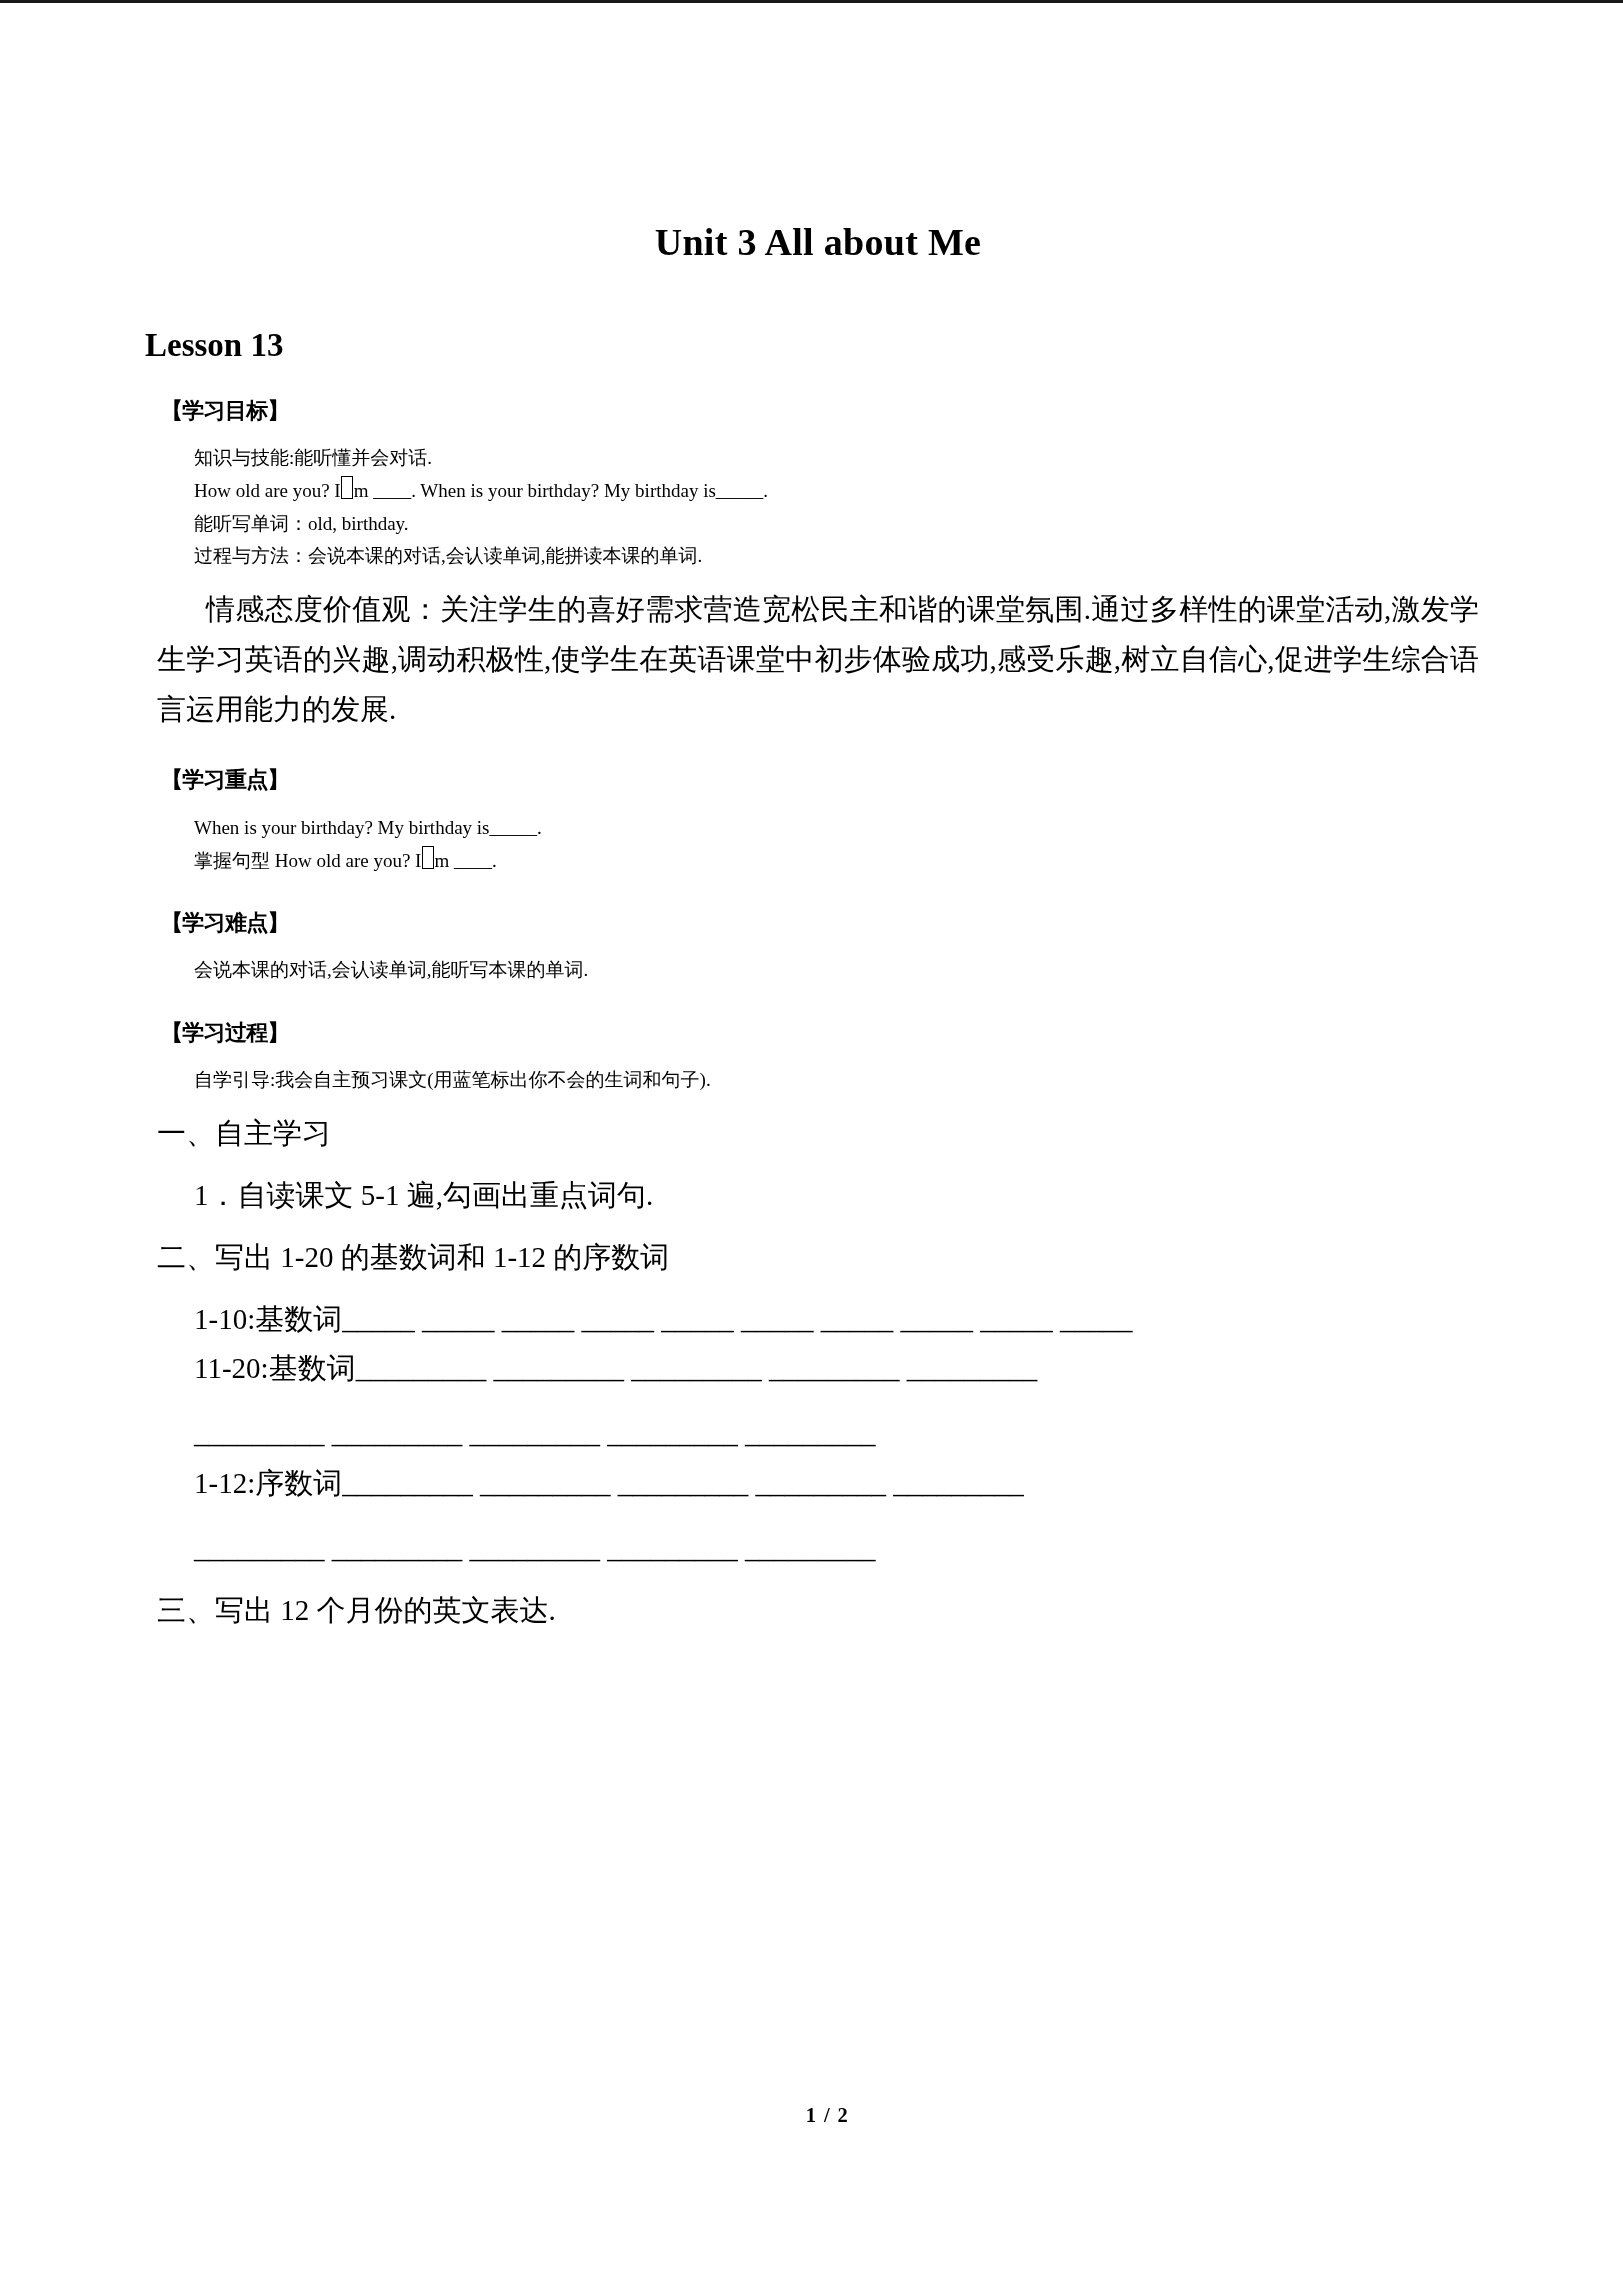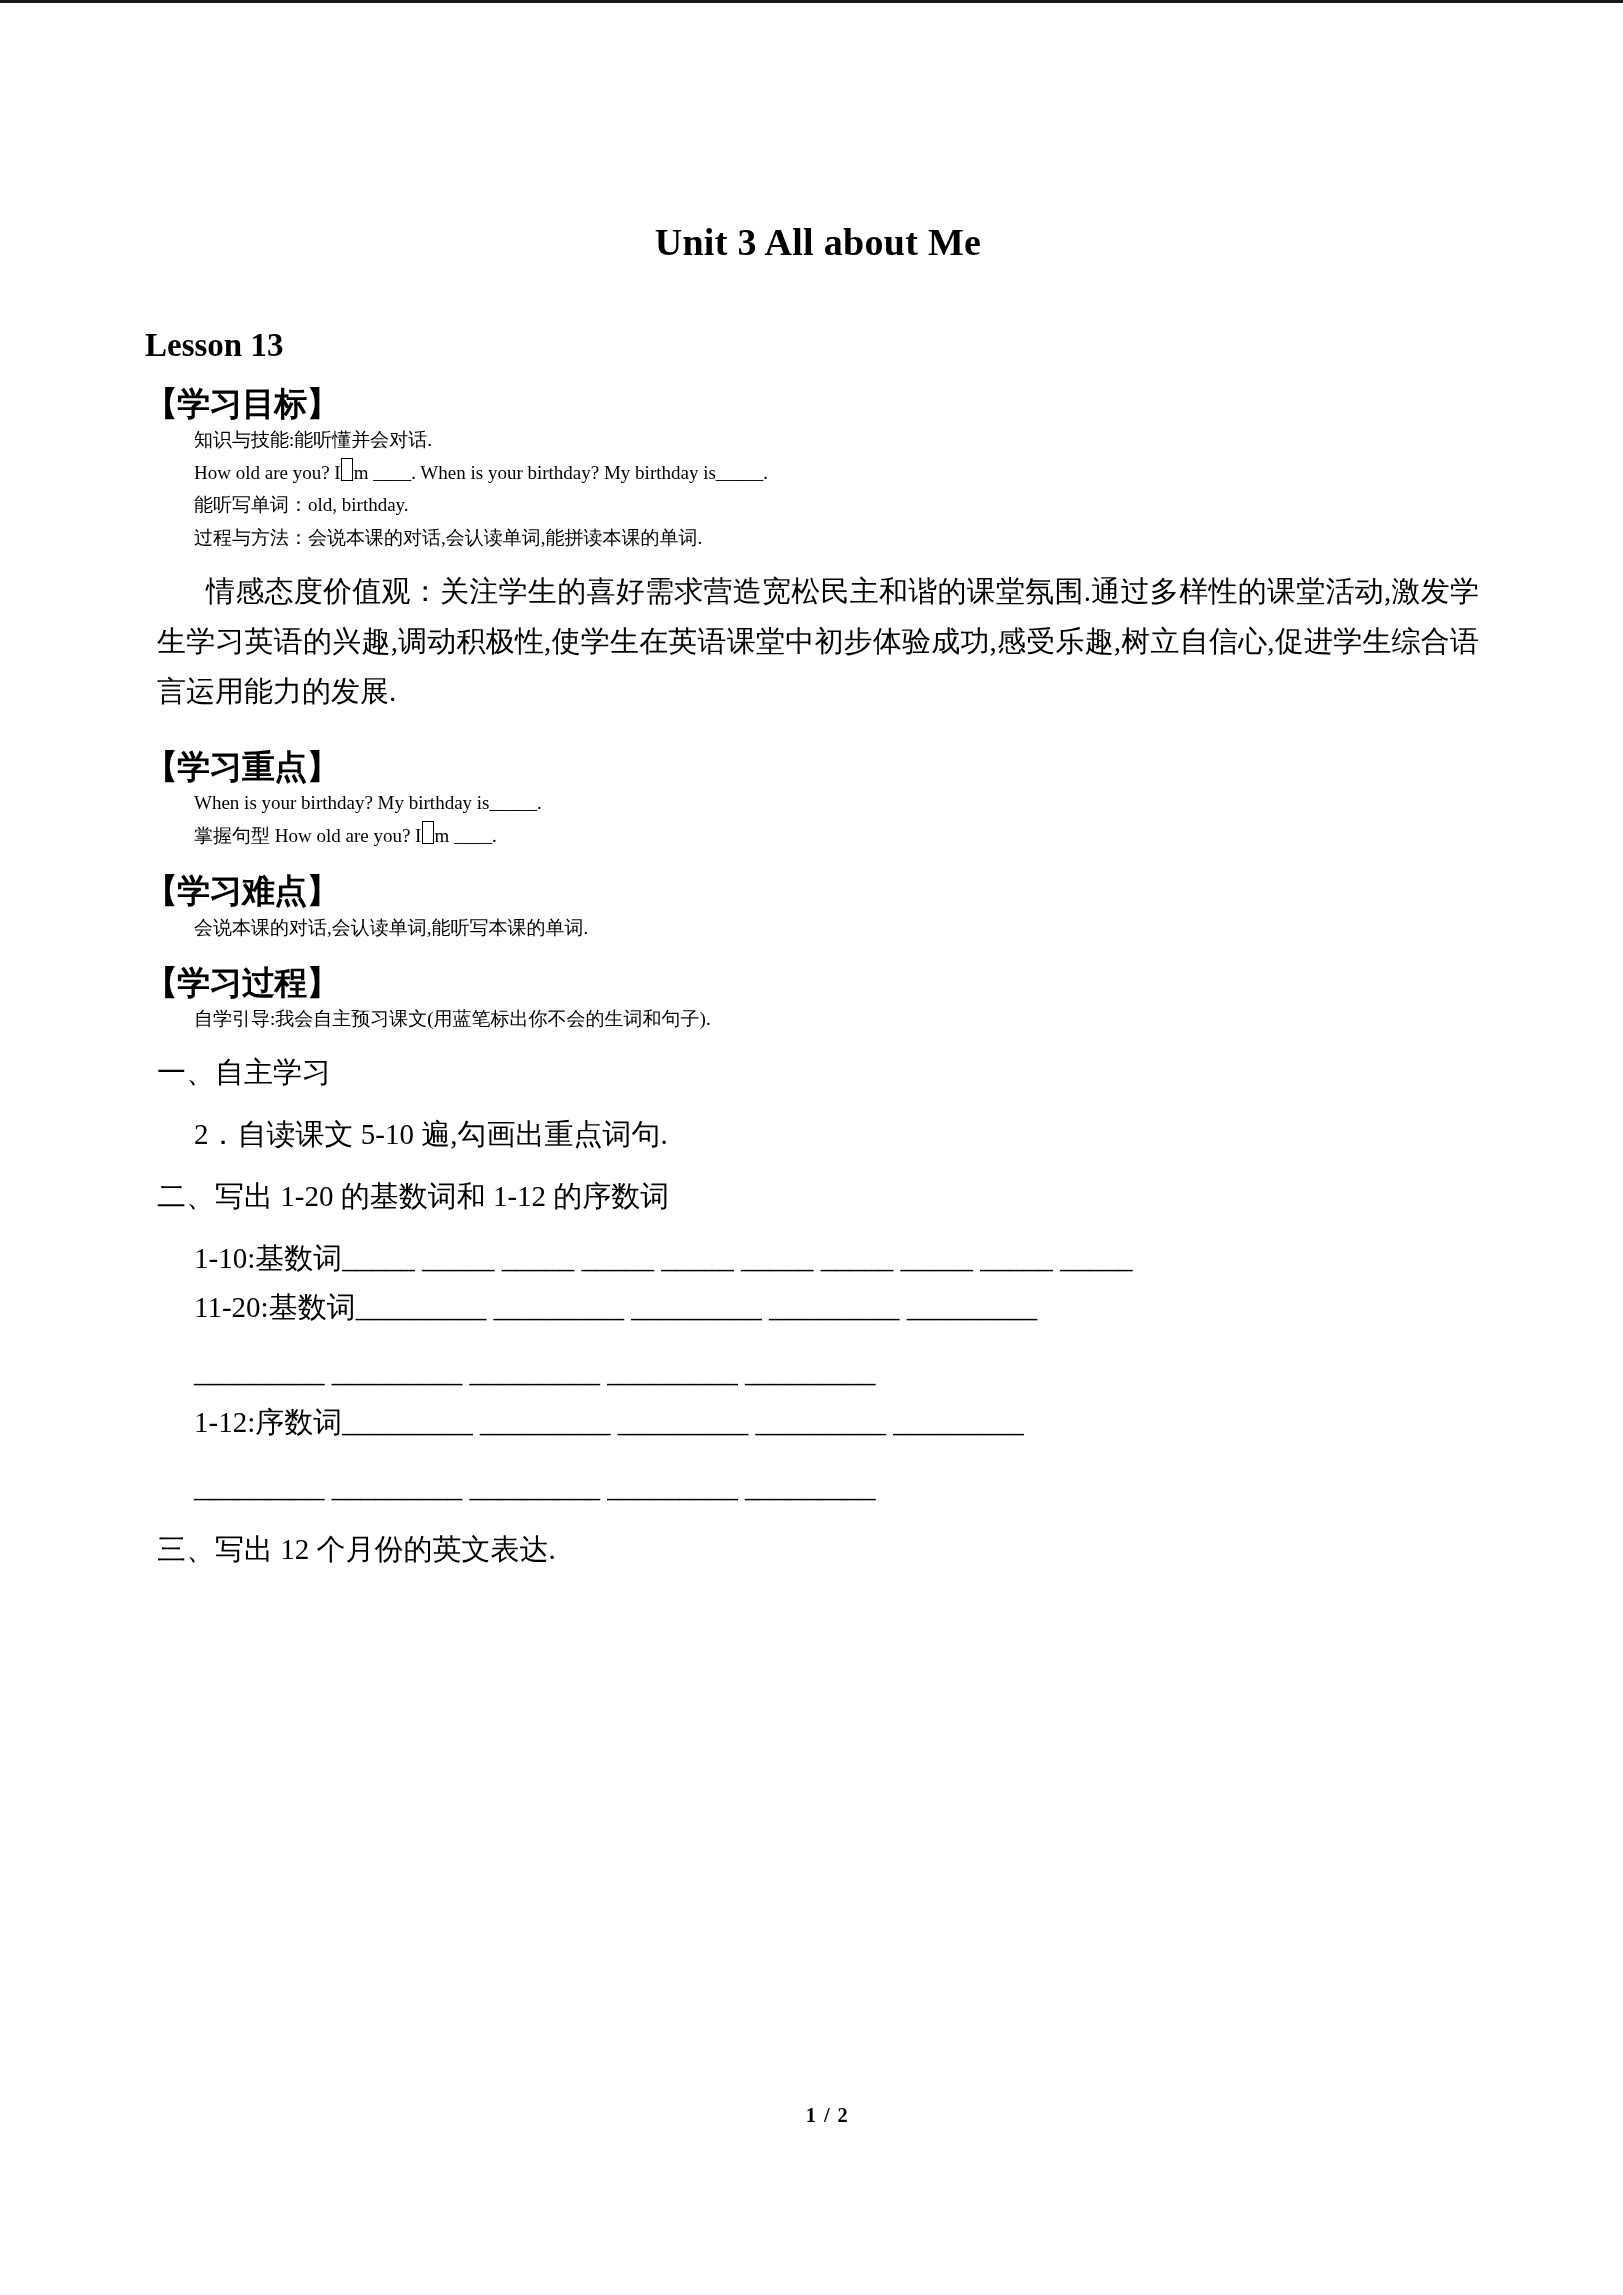--- a/index.html
+++ b/index.html
@@ -43,25 +43,25 @@
   }
   .lesson-heading {
     font-weight: bold;
     font-size: 33px;
     line-height: 1.2;
     margin: 0;
     padding-top: 60px;
   }
   .section-heading {
     font-weight: bold;
-    font-size: 33px;
+    font-size: 22px;
     line-height: 1.25;
-    margin: 0;
+    margin: 16px;
     padding-top: 17.7px;
-    font-family: Liberation Sans, sans-serif;
+    font-family: Liberation Mono, monospace;
     letter-spacing: -0.7px;
   }
   .body-line {
     font-size: 19px;
     line-height: 1.72;
     margin: 0;
     text-indent: 49px;
   }
   .body-para {
     font-size: 29px;
@@ -152,21 +152,21 @@
     <h3 class="section-heading">【学习难点】</h3>
 
     <p class="body-line">会说本课的对话,会认读单词,能听写本课的单词.</p>
 
     <h3 class="section-heading">【学习过程】</h3>
 
     <p class="body-line">自学引导:我会自主预习课文(用蓝笔标出你不会的生词和句子).</p>
 
     <p class="list-heading">一、自主学习</p>
 
-    <p class="sub-item">2．自读课文 5-10 遍,勾画出重点词句.</p>
+    <p class="sub-item">1．自读课文 5-1 遍,勾画出重点词句.</p>
 
 
     <p class="list-heading">二、写出 1-20 的基数词和 1-12 的序数词</p>
 
     <p class="blank-line"><span>1-10:基数词</span><span>_____ _____ _____ _____ _____ _____ _____ _____ _____ _____</span></p>
 
     <p class="blank-line"><span>11-20:基数词</span><span>_________ _________ _________ _________ _________</span></p>
 
     <div class="gap-sm"></div>
 

